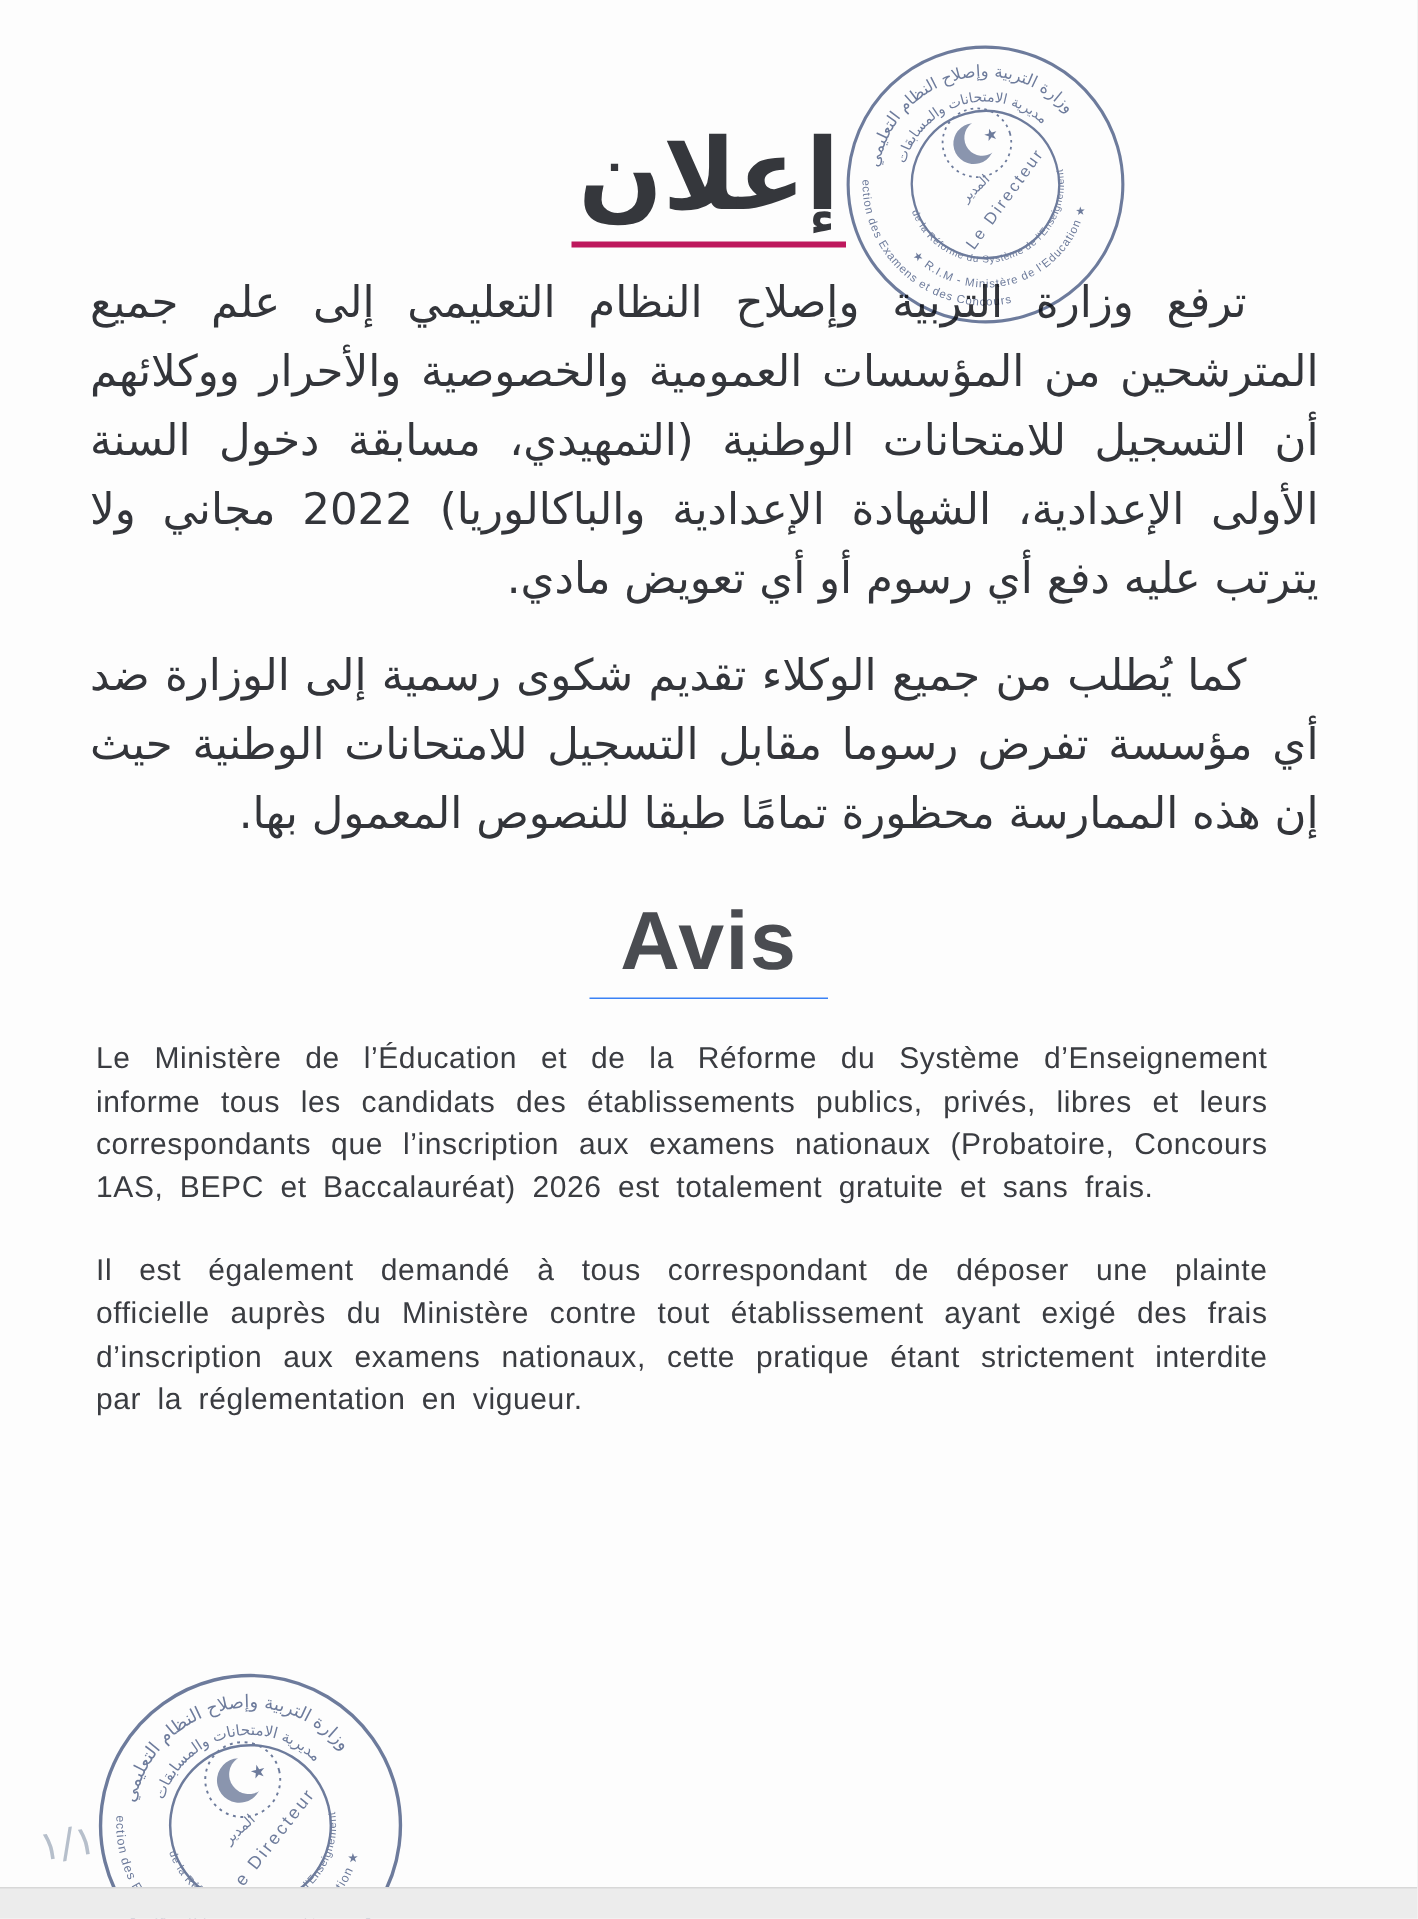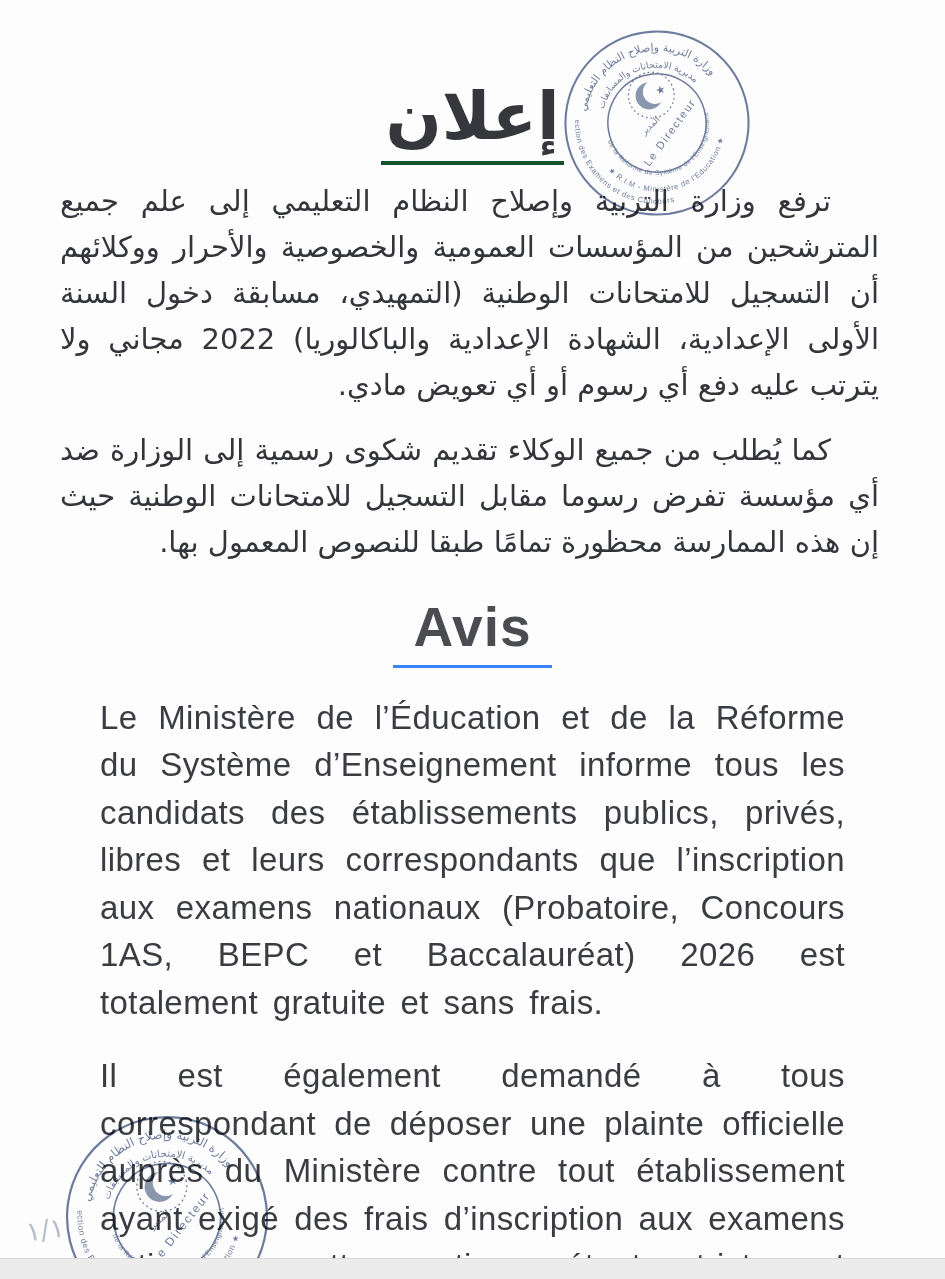--- a/index.html
+++ b/index.html
@@ -21,58 +21,58 @@
     margin-top: 82px;
     text-align: center;
     direction: rtl;
   }
   .title-ar span {
     display: inline-block;
     font-family: "DejaVu Sans", sans-serif;
     font-size: 66px;
     font-weight: bold;
     color: #35373c;
-    border-bottom: 4px solid #14532d;
+    border-bottom: 4px solid #be185d;
     padding: 0 4px 10px 4px;
     line-height: 1.05;
   }
   .title-fr {
     margin-top: 34px;
     text-align: center;
   }
   .title-fr span {
     display: inline-block;
     font-size: 55px;
     font-weight: bold;
     color: #4a4c51;
-    border-bottom: 3px solid #3b82f6;
+    border-bottom: 1px solid #3b82f6;
     padding: 0 20px 10px 20px;
     line-height: 1.0;
     letter-spacing: 1px;
   }
 
   
   .ar-para {
     direction: rtl;
     unicode-bidi: embed;
     font-family: "DejaVu Sans", sans-serif;
     font-size: 29px;
     line-height: 1.58;
     text-align: justify;
     color: #33353a;
     margin: 14px 66px 0 60px;
     text-indent: 48px;
   }
   .ar-para + .ar-para { margin-top: 20px; }
   .fr-para {
-    font-size: 33px;
+    font-size: 20px;
     line-height: 1.44;
     text-align: justify;
     color: #3a3c41;
-    margin: 26px 100px 0 100px;
+    margin: 26px 100px 0 64px;
     letter-spacing: 0.4px;
     word-spacing: 5px;
   }
   .fr-para:first-of-type { margin-top: 30px; }
 
   
   .stamp {
     position: absolute;
     mix-blend-mode: multiply;
     opacity: 0.88;

